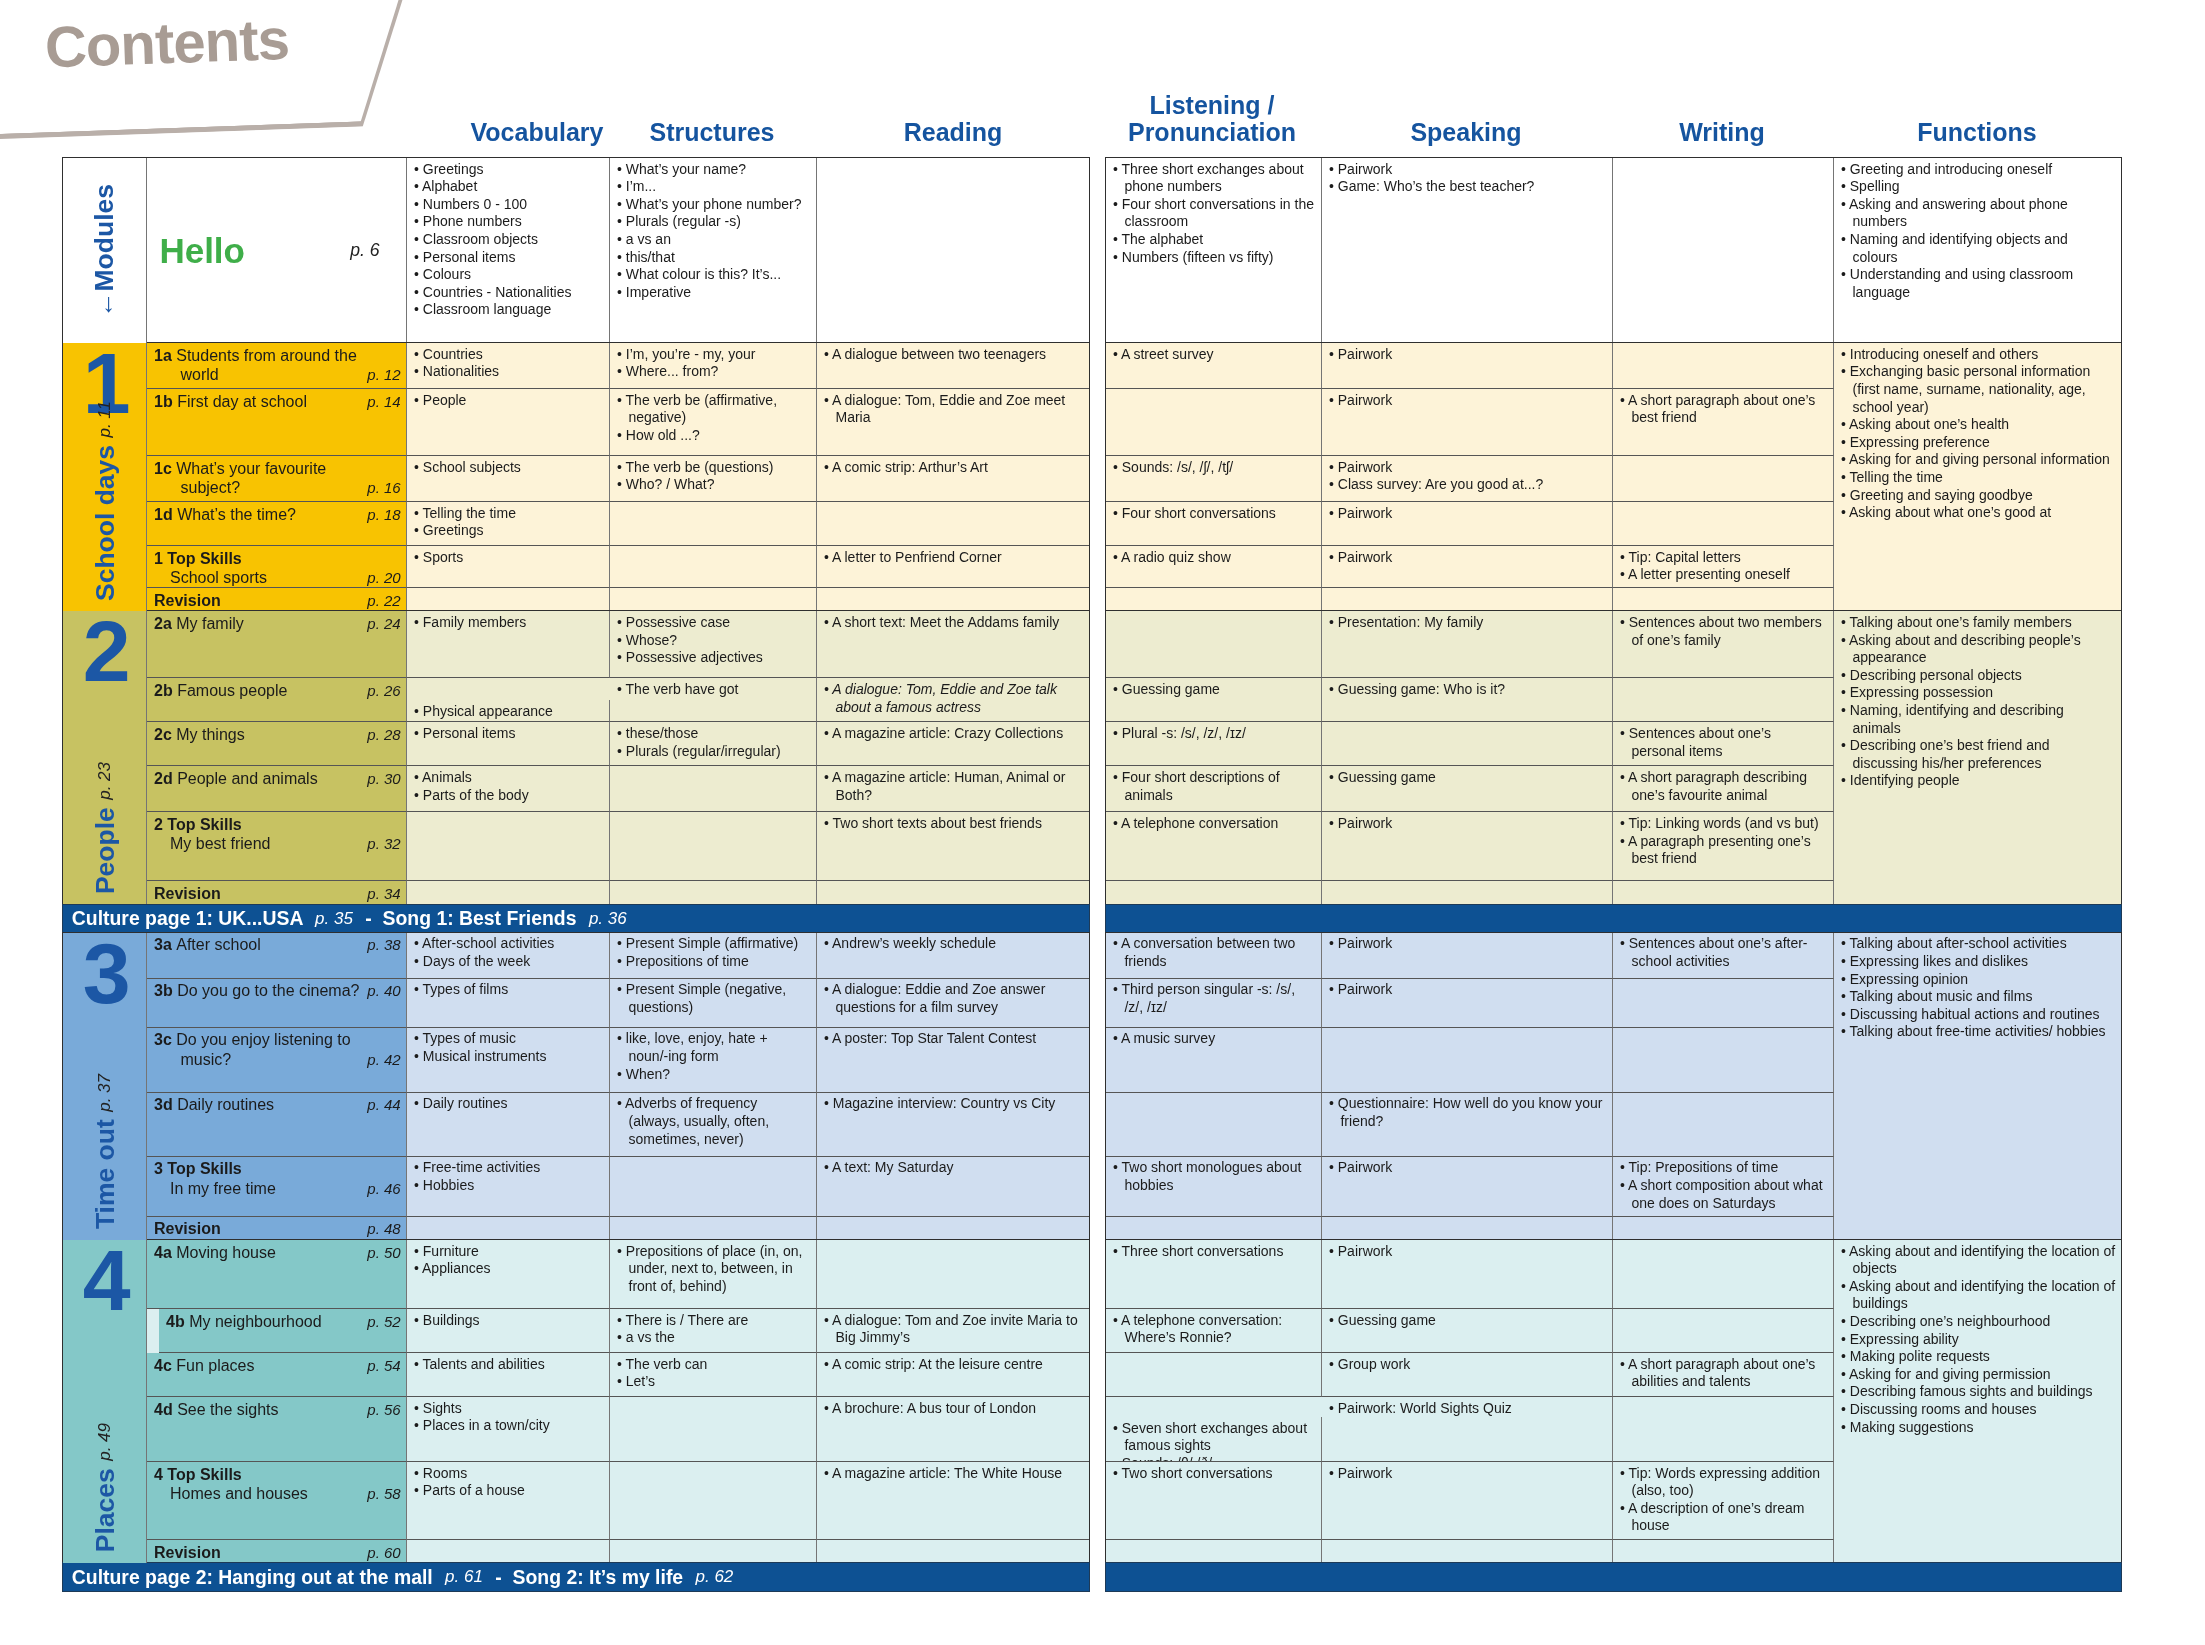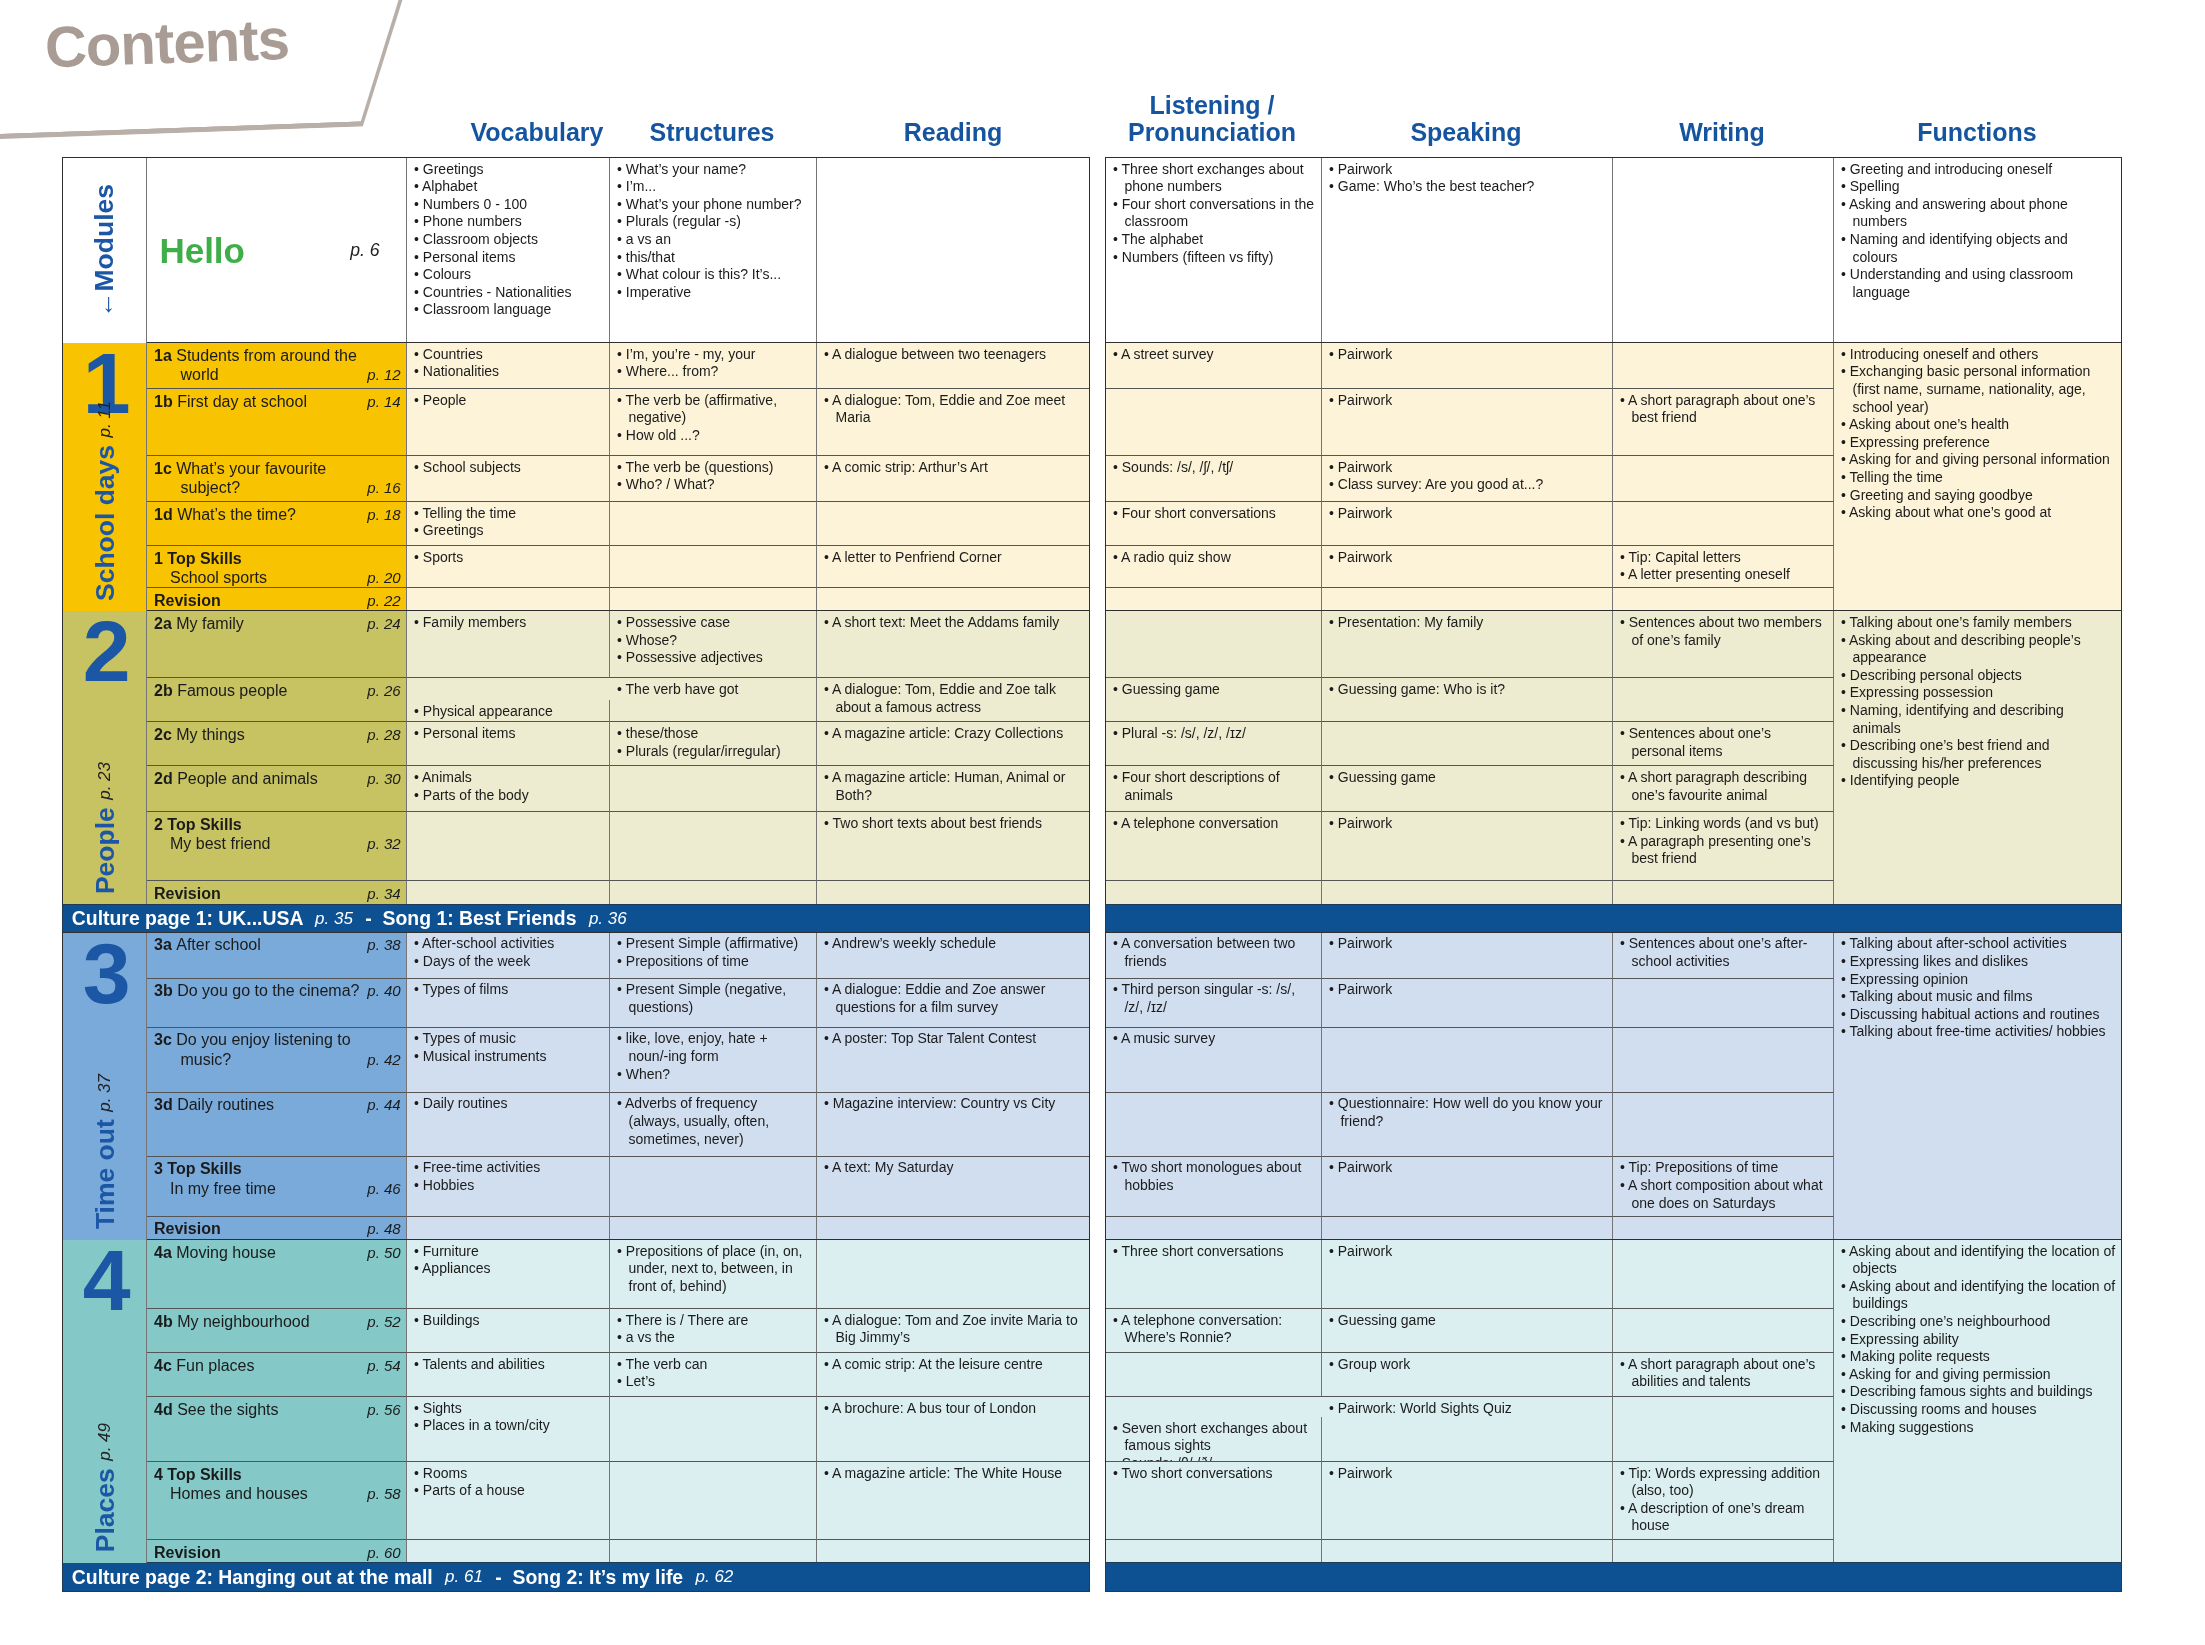--- a/index.html
+++ b/index.html
@@ -338,21 +338,21 @@
               <span class="pg">p. 26</span>
             </div>
           </div>
           <div class="cell " style="grid-area: 2 / 3; margin-top: 22px;">
             <div class="bullet">Physical appearance</div>
             <div class="bullet">Famous people</div>
           </div>
           <div class="cell " style="grid-area: 2 / 4;">
             <div class="bullet">The verb have got</div>
           </div>
-          <div class="cell no-br" style="grid-area: 2 / 5;">
+          <div class="cell no-br" style="grid-area: 2 / 5; font-style: italic;">
             <div class="bullet">A dialogue: Tom, Eddie and Zoe talk about a famous actress</div>
           </div>
           <div class="cell lesson-cell" style="grid-area: 3 / 2;">
             <div class="lesson-inner">
               <div class="lesson-text"><b>2c </b>My things</div>
               <span class="pg">p. 28</span>
             </div>
           </div>
           <div class="cell " style="grid-area: 3 / 3;">
             <div class="bullet">Personal items</div>
@@ -627,21 +627,21 @@
             </div>
           </div>
           <div class="cell " style="grid-area: 1 / 3;">
             <div class="bullet">Furniture</div>
             <div class="bullet">Appliances</div>
           </div>
           <div class="cell " style="grid-area: 1 / 4;">
             <div class="bullet">Prepositions of place (in, on, under, next to, between, in front of, behind)</div>
           </div>
           <div class="cell no-br" style="grid-area: 1 / 5;"></div>
-          <div class="cell lesson-cell" style="grid-area: 2 / 2;">
+          <div class="cell lesson-cell" style="grid-area: 2 / 2; margin-left: 12px;">
             <div class="lesson-inner">
               <div class="lesson-text"><b>4b </b>My neighbourhood</div>
               <span class="pg">p. 52</span>
             </div>
           </div>
           <div class="cell " style="grid-area: 2 / 3;">
             <div class="bullet">Buildings</div>
           </div>
           <div class="cell " style="grid-area: 2 / 4;">
             <div class="bullet">There is / There are</div>

